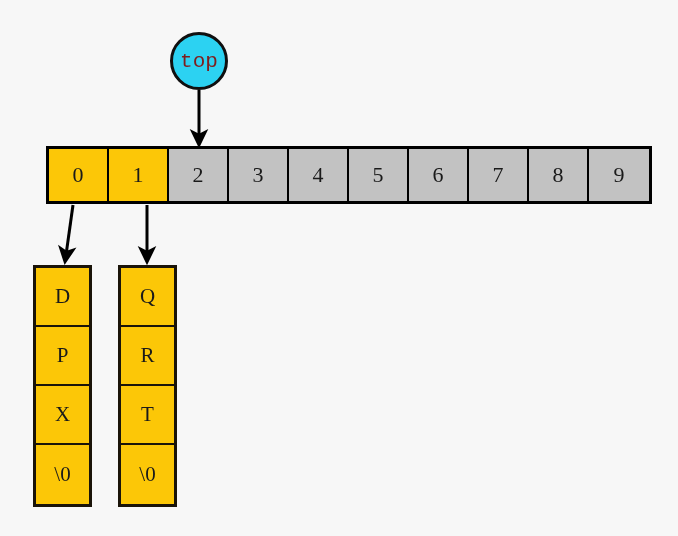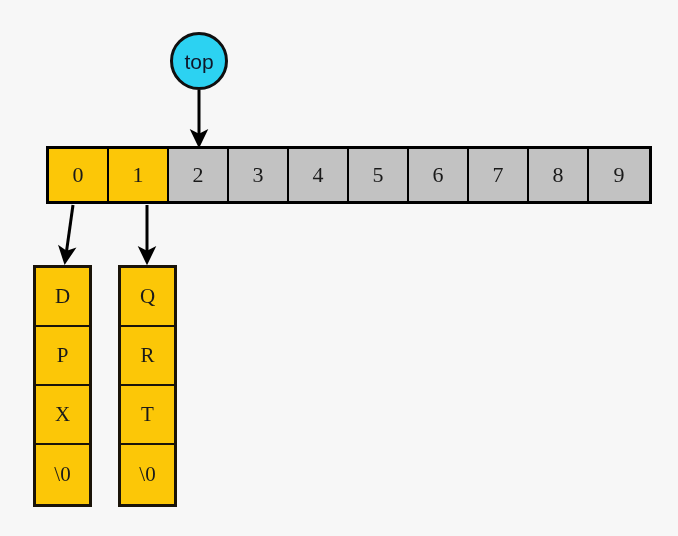--- a/index.html
+++ b/index.html
@@ -39,23 +39,23 @@
     height: 58px;
     border-radius: 50%;
     background: #2cd2f2;
     border: 3px solid #101010;
     box-sizing: border-box;
     display: flex;
     align-items: center;
     justify-content: center;
   }
   .top-node-label {
-    font-family: Liberation Sans, sans-serif;
+    font-family: Liberation Mono, monospace;
     font-size: 21px;
-    color: #0f172a;
+    color: #7f1d1d;
     line-height: 1;
     letter-spacing: 0px;
   }
   
   .array {
     position: absolute;
     left: 46px;
     top: 146px;
     height: 58px;
     display: flex;

